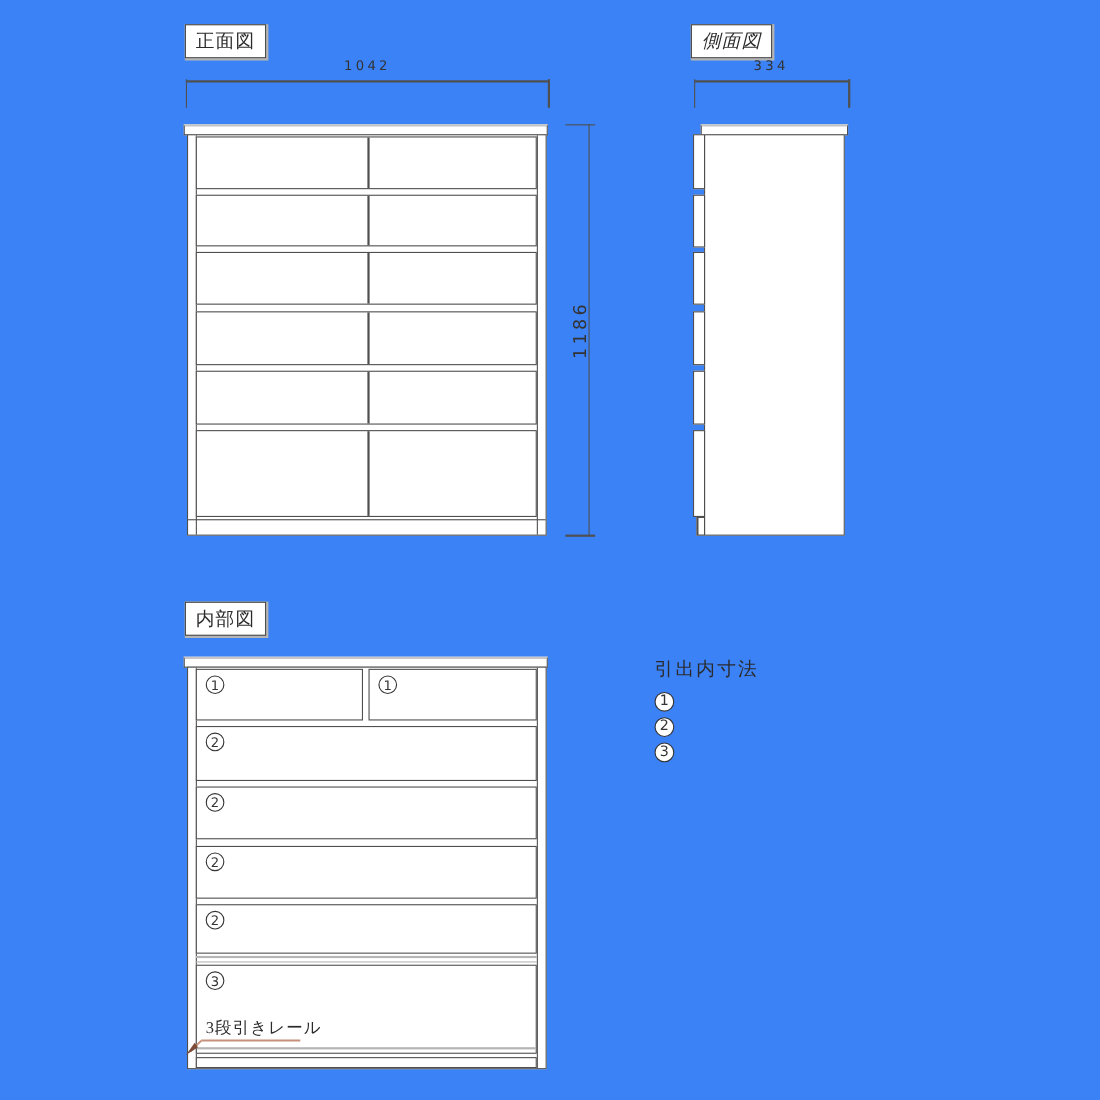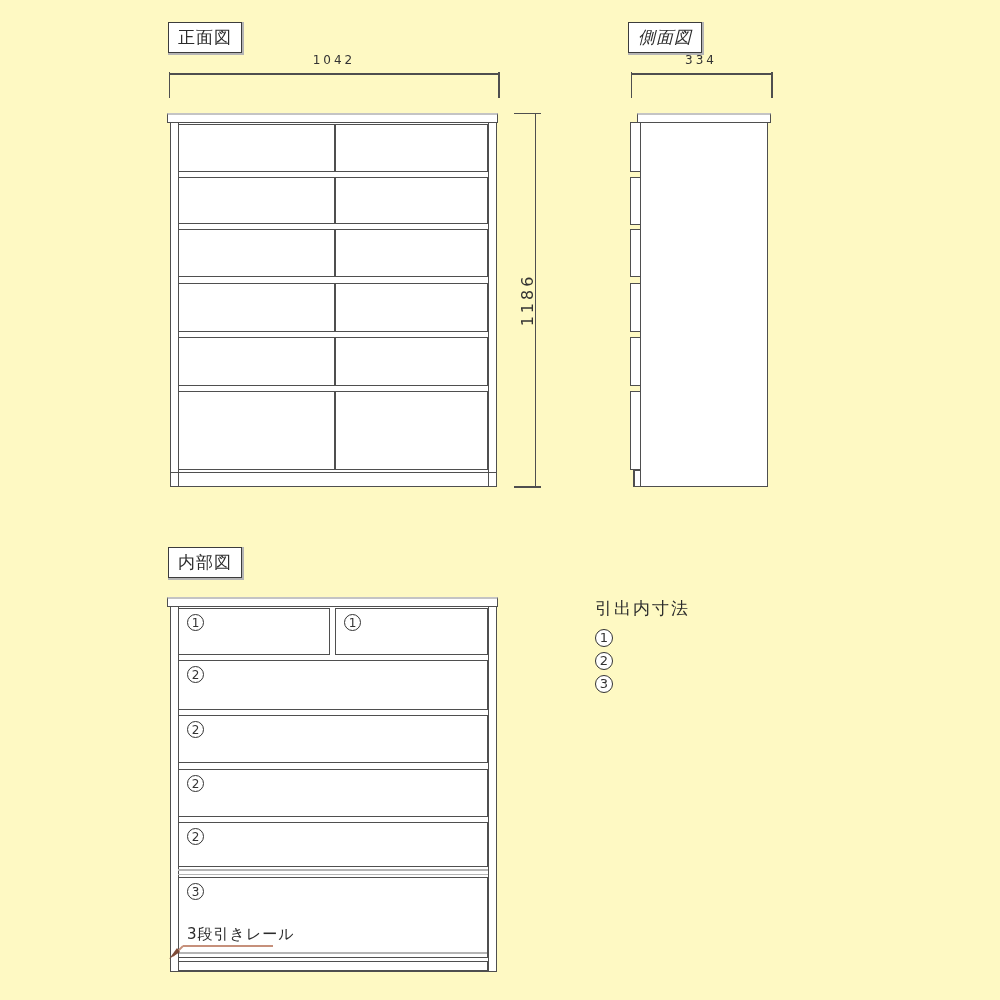--- a/index.html
+++ b/index.html
@@ -1,17 +1,17 @@
 <!DOCTYPE html>
 <html><head>
 <meta charset="utf-8">
 <style>
   html,body{margin:0;padding:0;background:#fff;}
   .canvas{
-    position:relative;width:1000px;height:1000px;background:#fef9c3;overflow:hidden;
+    position:relative;width:1000px;height:1000px;background:#3b82f6;overflow:hidden;
     font-family:"DejaVu Sans","Liberation Sans",sans-serif;color:#2b2b2b;
   }
   .rect{position:absolute;box-sizing:border-box;border:1.5px solid #4f4f4f;background:#fff;}
   .thin{border-width:1px;}
   .hline{position:absolute;background:#4f4f4f;height:1.5px;}
   .vline{position:absolute;background:#4f4f4f;width:1.5px;}
   .gray{background:#b5b5b5;}
   .panel{border:1px solid #4f4f4f;border-top:2.5px solid #c4c4c4;}
   .view-label{
     position:absolute;border:1.5px solid #3c3c3c;box-shadow:1px 1px 0 1px #b5b5b5;
@@ -26,21 +26,21 @@
     display:inline-flex;align-items:center;justify-content:center;
     width:17px;height:17px;border:1.3px solid #333;border-radius:50%;
     font-size:12px;line-height:1;color:#333;background:#fff;box-sizing:border-box;
   }
   .cell-num{position:absolute;left:8px;top:5px;}
   .legend{position:absolute;left:558px;top:597px;margin-left:37px;}
   .legend-title{font-size:17px;letter-spacing:2px;margin-bottom:6px;}
   .legend-row{display:flex;align-items:center;gap:14px;height:23px;}
   .legend-row .circ{width:18px;height:18px;font-size:13px;}
   .legend-dims{font-size:18px;letter-spacing:3px;color:#222;white-space:nowrap;}
-  .rail-note{position:absolute;left:187px;top:925px;font-size:15px;letter-spacing:1px;color:#2b2b2b;}
+  .rail-note{position:absolute;left:187px;top:925px;font-size:15px;letter-spacing:1px;color:#2b2b2b;font-family:Liberation Serif, serif;}
   .rail-leader{position:absolute;left:168px;top:941px;}
 </style>
 </head>
 <body>
 
 <div class="canvas">
 
   <div class="view-label" style="left:168px;top:22px;">正面図</div>
 
   <div class="dim-text" style="left:279px;top:53px;width:110px;">1042</div>

